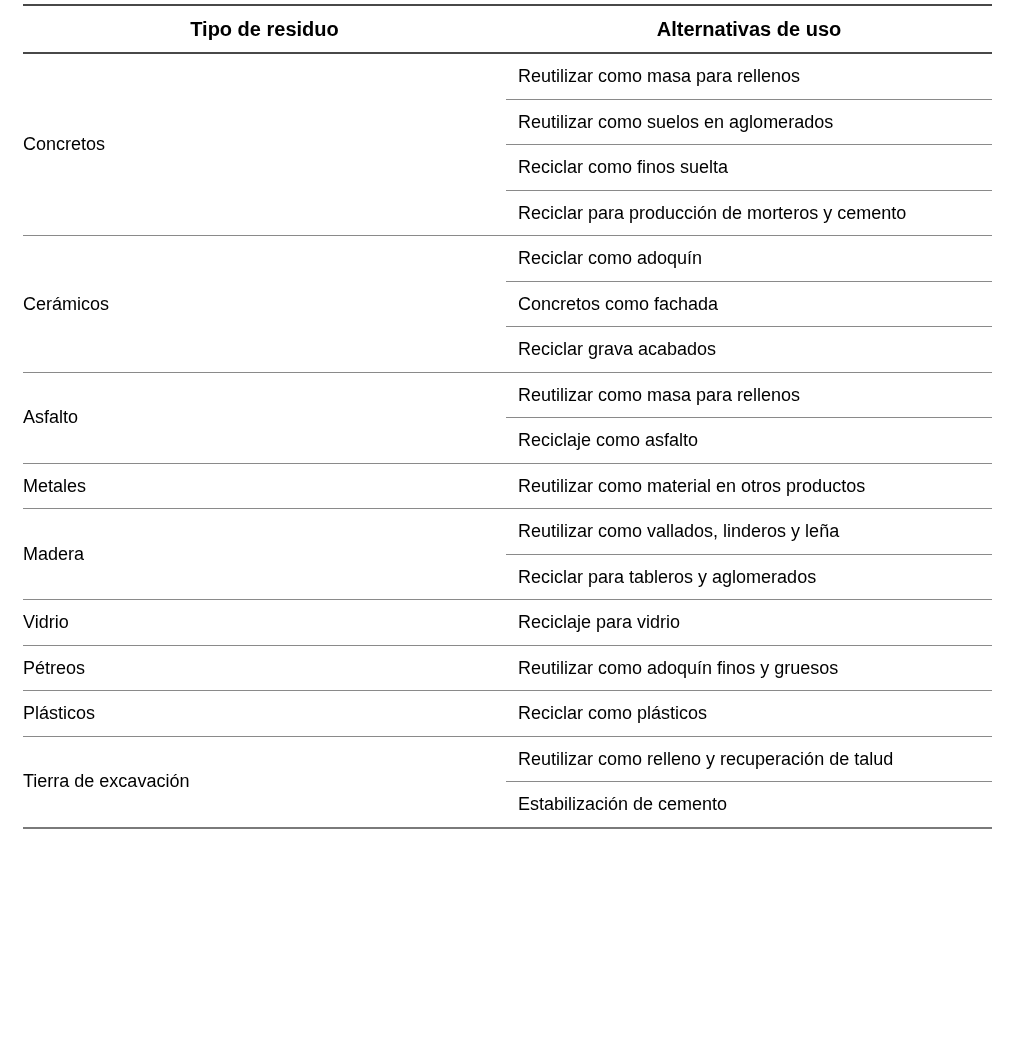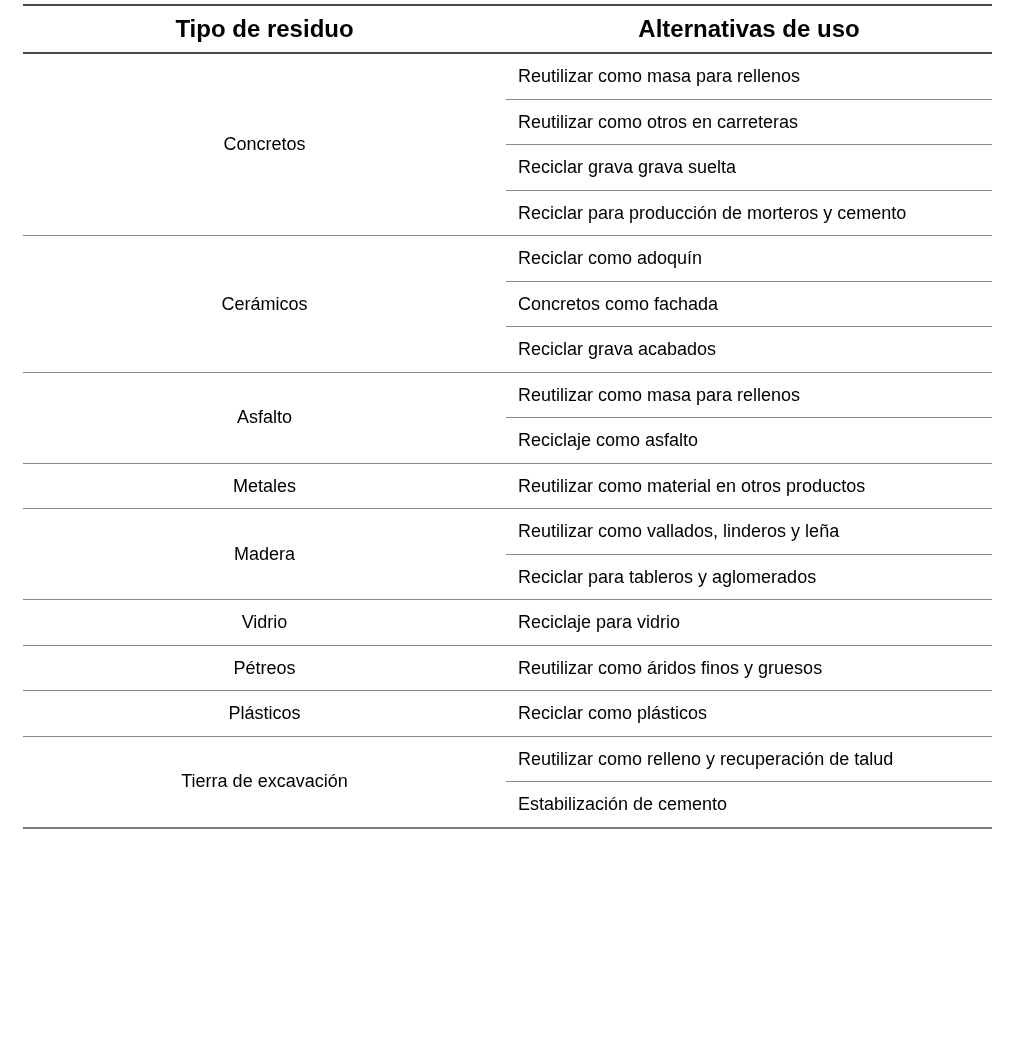--- a/index.html
+++ b/index.html
@@ -18,36 +18,35 @@
     border-collapse: collapse;
     table-layout: fixed;
     width: 969px;
     margin: 4px 0 0 23px;
     border-top: 2px solid #484848;
     border-bottom: 2px solid #7a7a7a;
   }
   col.col-type { width: 483px; }
   col.col-alt  { width: 486px; }
   th {
-    font-size: 24px;
+    font-size: 20px;
     font-weight: bold;
     text-align: center;
     vertical-align: middle;
     height: 46px;
     border-bottom: 2px solid #484848;
     padding: 0;
   }
   td {
     font-size: 18px;
     line-height: 44.5px;
     vertical-align: middle;
     padding: 0;
   }
   td.type-cell {
-    text-align: center;
   }
   td.alt-cell {
     text-align: left;
     padding-left: 12px;
     padding-right: 16px;
   }
   td.sub-end   { border-bottom: 1.5px solid #8a8a8a; }
   td.group-end { border-bottom: 1.5px solid #8a8a8a; }
 </style>
 </head>
@@ -63,24 +62,24 @@
       <th>Tipo de residuo</th>
       <th>Alternativas de uso</th>
     </tr>
   </thead>
   <tbody>
       <tr>
         <td class="type-cell group-end" rowspan="4">Concretos</td>
         <td class="alt-cell sub-end">Reutilizar como masa para rellenos</td>
       </tr>
       <tr>
-        <td class="alt-cell sub-end">Reutilizar como otros en carreteras</td>
+        <td class="alt-cell sub-end">Reutilizar como suelos en aglomerados</td>
       </tr>
       <tr>
-        <td class="alt-cell sub-end">Reciclar grava grava suelta</td>
+        <td class="alt-cell sub-end">Reciclar como finos suelta</td>
       </tr>
       <tr>
         <td class="alt-cell group-end">Reciclar para producción de morteros y cemento</td>
       </tr>
       <tr>
         <td class="type-cell group-end" rowspan="3">Cerámicos</td>
         <td class="alt-cell sub-end">Reciclar como adoquín</td>
       </tr>
       <tr>
         <td class="alt-cell sub-end">Concretos como fachada</td>
@@ -105,21 +104,21 @@
       </tr>
       <tr>
         <td class="alt-cell group-end">Reciclar para tableros y aglomerados</td>
       </tr>
       <tr>
         <td class="type-cell group-end" rowspan="1">Vidrio</td>
         <td class="alt-cell group-end">Reciclaje para vidrio</td>
       </tr>
       <tr>
         <td class="type-cell group-end" rowspan="1">Pétreos</td>
-        <td class="alt-cell group-end">Reutilizar como áridos finos y gruesos</td>
+        <td class="alt-cell group-end">Reutilizar como adoquín finos y gruesos</td>
       </tr>
       <tr>
         <td class="type-cell group-end" rowspan="1">Plásticos</td>
         <td class="alt-cell group-end">Reciclar como plásticos</td>
       </tr>
       <tr>
         <td class="type-cell group-end" rowspan="2">Tierra de excavación</td>
         <td class="alt-cell sub-end">Reutilizar como relleno y recuperación de talud</td>
       </tr>
       <tr>

